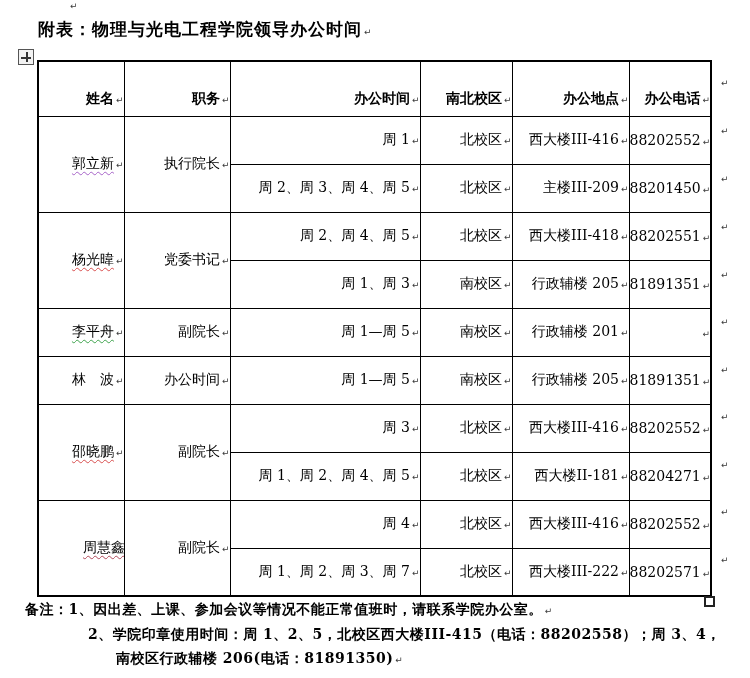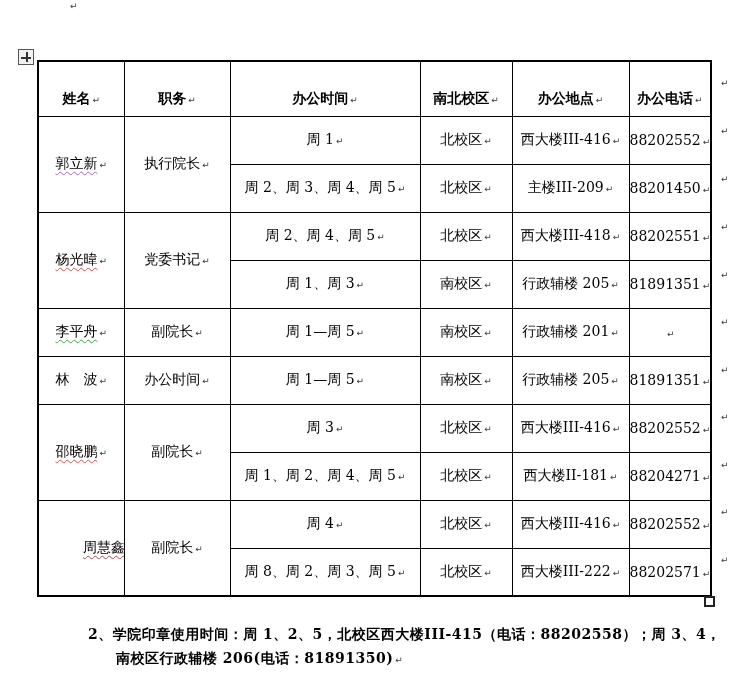--- a/index.html
+++ b/index.html
@@ -19,21 +19,21 @@
   .move-handle .h, .move-handle .v { position: absolute; background: #333; }
   .move-handle .h { left: 2px; right: 2px; top: 7px; height: 2px; }
   .move-handle .v { top: 2px; bottom: 2px; left: 7px; width: 2px; }
 
   .resize-handle { position: absolute; left: 704px; top: 596px; width: 11px; height: 11px;
                    border: 2px solid #222; background: #fff; }
 
   table.office { position: absolute; left: 37px; top: 60px; border-collapse: collapse;
                  table-layout: fixed; width: 673px; border: 2px solid #000; }
   table.office th, table.office td { border: 1.5px solid #000; font-size: 14px;
-                 text-align: center; vertical-align: middle; overflow: hidden;
+                 text-align: right; vertical-align: middle; overflow: hidden;
                  white-space: nowrap; }
   table.office th { height: 55px; vertical-align: bottom; padding-bottom: 8px;
                  font-weight: bold; font-size: 14px; }
   table.office td { height: 48px; font-weight: 500; }
   td.time { text-align: left; }
 
   .u-purple  { text-decoration: underline wavy #a764c8 1px; text-underline-offset: 3px; }
   .u-red     { text-decoration: underline wavy #d85050 1px; text-underline-offset: 3px; }
   .u-green   { text-decoration: underline wavy #3fa34d 1px; text-underline-offset: 3px; font-family: Liberation Mono, monospace; }
   .u-darkred { text-decoration: underline wavy #b04a5a 1px; text-underline-offset: 3px; margin-left: 44px; }
@@ -46,20 +46,23 @@
   .note2 { left: 88px;  top: 626px; }
   .note3 { left: 116px; top: 650px; }
 </style>
 </head>
 <body>
 
 <div class="page">
 
   <span class="pcr pcr-top">↵</span>
 
+  <div class="doc-title">
+    <span>附表：物理与光电工程学院领导办公时间</span><span class="pcr">↵</span>
+  </div>
 
   <div class="move-handle">
     <span class="h"></span>
     <span class="v"></span>
   </div>
 
   <table class="office">
     <colgroup>
       <col style="width:86px">
         <col style="width:106px">
@@ -143,21 +146,21 @@
 
     <tr>
       <td rowspan="2"><span class="u-darkred">周慧鑫</span><span class="pcr">↵</span></td>
       <td rowspan="2"><span>副院长</span><span class="pcr">↵</span></td>
       <td class="time"><span>周 4</span><span class="pcr">↵</span></td>
       <td><span>北校区</span><span class="pcr">↵</span></td>
       <td><span>西大楼III-416</span><span class="pcr">↵</span></td>
       <td><span>88202552</span><span class="pcr">↵</span></td>
     </tr>
     <tr>
-      <td class="time"><span>周 8、周 2、周 3、周 5</span><span class="pcr">↵</span></td>
+      <td class="time"><span>周 1、周 2、周 3、周 7</span><span class="pcr">↵</span></td>
       <td><span>北校区</span><span class="pcr">↵</span></td>
       <td><span>西大楼III-222</span><span class="pcr">↵</span></td>
       <td><span>88202571</span><span class="pcr">↵</span></td>
     </tr>
   </tbody>
     </table>
 
   <div class="row-marks">
     <span class="pcr" style="top:78px">↵</span>
     <span class="pcr" style="top:126px">↵</span>
@@ -167,20 +170,23 @@
     <span class="pcr" style="top:317px">↵</span>
     <span class="pcr" style="top:365px">↵</span>
     <span class="pcr" style="top:412px">↵</span>
     <span class="pcr" style="top:460px">↵</span>
     <span class="pcr" style="top:507px">↵</span>
     <span class="pcr" style="top:555px">↵</span>
   </div>
 
   <div class="resize-handle"></div>
 
+  <div class="notes note1">
+    <span>备注：1、因出差、上课、参加会议等情况不能正常值班时，请联系学院办公室。</span><span class="pcr">↵</span>
+  </div>
   <div class="notes note2">
     <span>2、学院印章使用时间：周 1、2、5，北校区西大楼III-415（电话：88202558）；周 3、4，</span>
   </div>
   <div class="notes note3">
     <span>南校区行政辅楼 206(电话：81891350)</span><span class="pcr">↵</span>
   </div>
 
 </div>
 
 </body></html>

